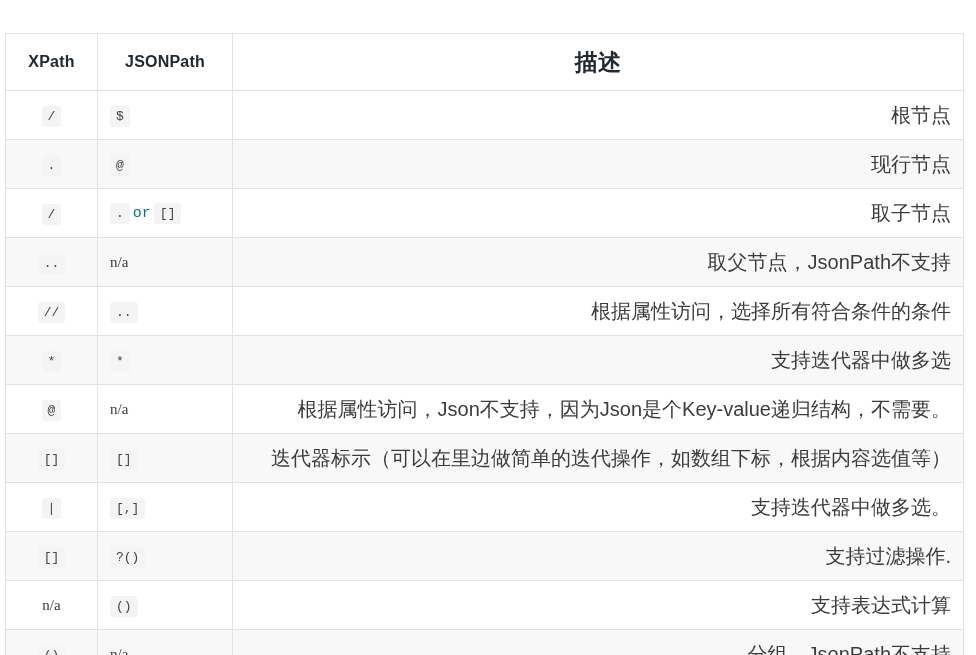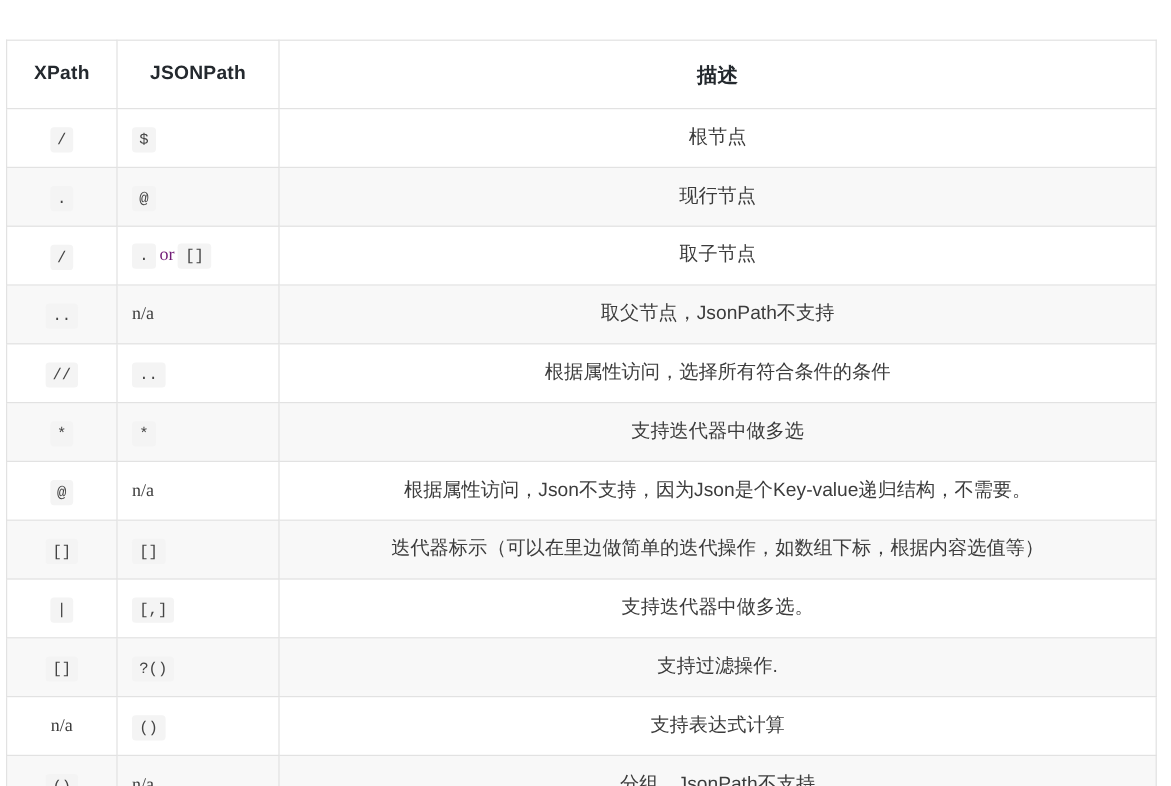--- a/index.html
+++ b/index.html
@@ -47,40 +47,40 @@
   thead th {
     height: 56px;
     background: #ffffff;
     font-weight: bold;
     font-size: 16px;
     color: #24292e;
     text-align: center;
     letter-spacing: 0.2px;
   }
   thead th.th-desc {
-    font-size: 17px;
+    font-size: 23px;
   }
 
   tbody tr { height: 49px; }
   tbody tr.alt > td { background: #f8f8f8; }
   tbody tr:not(.alt) > td { background: #ffffff; }
 
   td.cell-xpath {
     text-align: center;
     font-size: 14px;
   }
   td.cell-jsonpath {
     text-align: left;
     padding-left: 16px;
     font-size: 14px;
   }
   td.cell-desc {
-    text-align: center;
+    text-align: right;
     padding-left: 16px;
-    font-size: 16px;
+    font-size: 20px;
     color: #3c3c3c;
     line-height: 1.5;
     white-space: nowrap;
   }
 
   code.inline-code {
     font-family: "Liberation Mono", "DejaVu Sans Mono", monospace;
     background: #f4f4f4;
     color: #444444;
     font-size: 13px;
@@ -89,23 +89,23 @@
     white-space: pre;
   }
 
   span.plain-na {
     font-family: Liberation Serif, serif;
     font-size: 15px;
     color: #3c3c3c;
   }
 
   span.joiner {
-    font-family: Liberation Serif, serif;
+    font-family: Liberation Mono, monospace;
     font-size: 15px;
-    color: #701a75;
+    color: #0f766e;
     padding: 0 3px;
   }
 </style>
 </head>
 <body>
 
 <div class="table-wrap">
   <table class="cmp-table">
     <colgroup>
       <col class="col-xpath">

